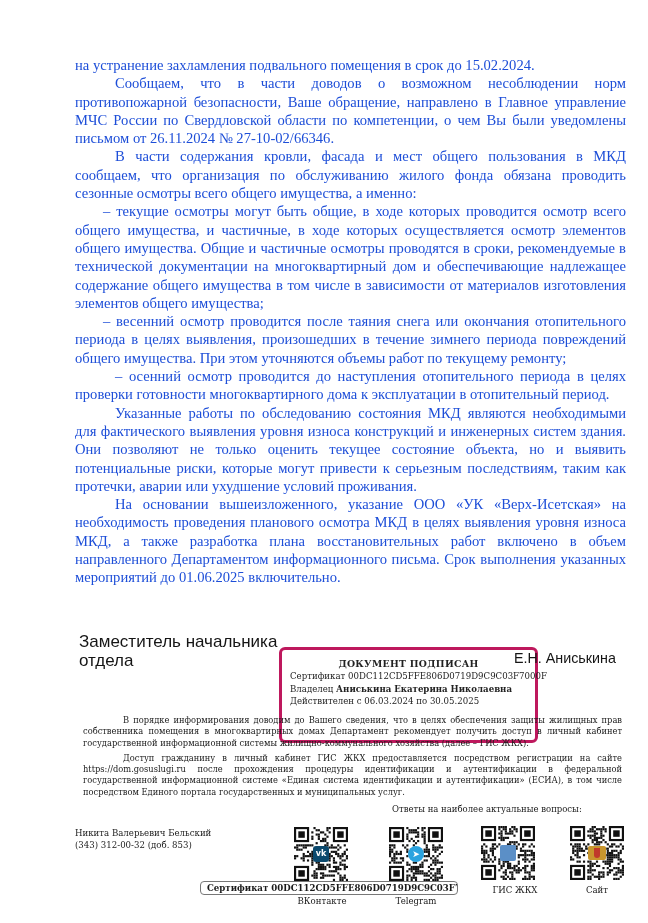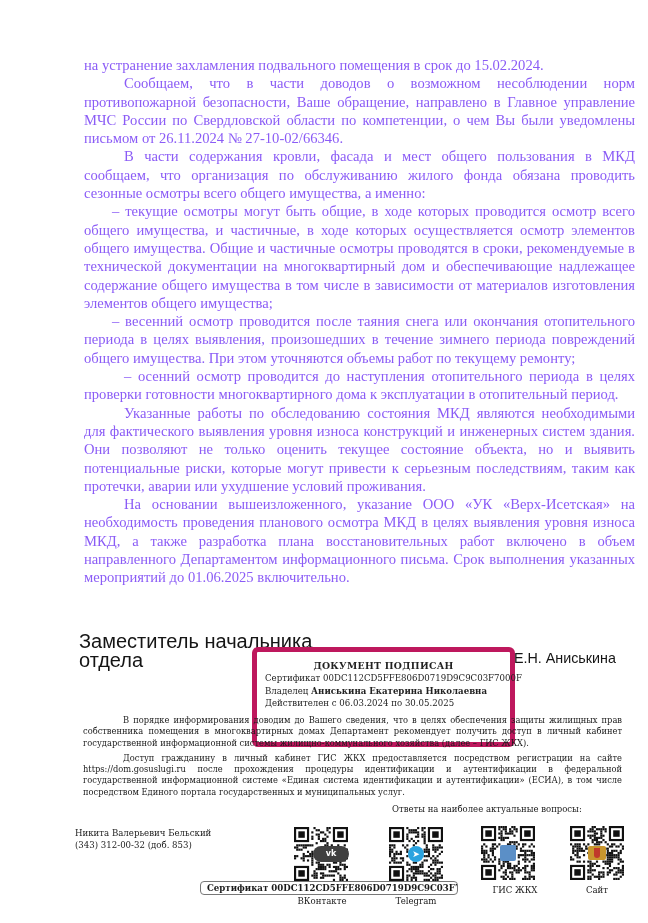--- a/index.html
+++ b/index.html
@@ -1,30 +1,30 @@
 <!DOCTYPE html>
 <html><head>
 <meta charset="utf-8">
 <style>
   html, body { margin: 0; padding: 0; background: #ffffff; }
   body { width: 648px; height: 923px; position: relative; overflow: hidden; color: #111; }
   .page { position: absolute; left: 0; top: 0; width: 648px; height: 923px; background: #fff; }
-  .main { position: absolute; left: 84px; top: 56px; width: 551px;
+  .main { position: absolute; left: 75px; top: 56px; width: 551px;
           font-family: "Liberation Serif", serif; font-size: 14.6px; line-height: 18.3px;
-          text-align: justify; color: #8b5cf6; }
+          text-align: justify; color: #1d4ed8; }
   .main p { margin: 0; }
   .main p.ind { text-indent: 40px; }
   .main p.ind-dash { text-indent: 28px; }
   .main p.ind-dash2 { text-indent: 40px; }
   .sig-left { position: absolute; left: 79px; top: 632px;
-              font-family: "Liberation Sans", sans-serif; font-size: 20px; line-height: 19px; color: #151515; }
+              font-family: "Liberation Sans", sans-serif; font-size: 17px; line-height: 19px; color: #151515; }
   .sig-name { position: absolute; left: 514px; top: 650px;
               font-family: "Liberation Sans", sans-serif; font-size: 14.3px; color: #151515; }
-  .stamp { position: absolute; left: 252px; top: 647px; width: 253px; height: 90px;
-           border: 5px solid #be185d; border-radius: 6px; background: transparent;
+  .stamp { position: absolute; left: 279px; top: 647px; width: 253px; height: 90px;
+           border: 3px solid #be185d; border-radius: 6px; background: transparent;
            font-family: "DejaVu Serif", serif; color: #222; }
   .stamp .t1, .stamp .t2 { text-align: center; font-size: 9.3px; font-weight: bold; letter-spacing: 0.3px; line-height: 12px; }
   .stamp .t1 { margin-top: 8px; }
   .stamp .row { font-size: 8.6px; line-height: 12.5px; padding-left: 8px; white-space: nowrap; }
   .stamp .row b { font-weight: bold; }
   .stamp .row:first-of-type { margin-top: 4px; }
   .note { position: absolute; left: 79px; top: 711px; width: 547px;
           font-family: "DejaVu Serif", serif; font-size: 8.3px; line-height: 11.3px;
           text-align: justify; color: #1a1a1a; }
   .note p { margin: 4px; text-indent: 40px; }
@@ -251,21 +251,21 @@
         <rect x="0" y="0" width="7" height="7" fill="#111"></rect>
         <rect x="1" y="1" width="5" height="5" fill="#fff"></rect>
         <rect x="2" y="2" width="3" height="3" fill="#111"></rect>
         <rect x="18" y="0" width="7" height="7" fill="#111"></rect>
         <rect x="19" y="1" width="5" height="5" fill="#fff"></rect>
         <rect x="20" y="2" width="3" height="3" fill="#111"></rect>
         <rect x="0" y="18" width="7" height="7" fill="#111"></rect>
         <rect x="1" y="19" width="5" height="5" fill="#fff"></rect>
         <rect x="2" y="20" width="3" height="3" fill="#111"></rect>
       </svg>
-    <div class="qr-logo" style="position:absolute;left:19px;top:19px;width:36px;height:16px;background:#404040;border-radius:8px;color:#fff;font:bold 8px 'DejaVu Sans',sans-serif;text-align:center;line-height:16px;">vk</div>
+    <div class="qr-logo" style="position:absolute;left:19px;top:19px;width:16px;height:16px;background:#0c4a6e;border-radius:3px;color:#fff;font:bold 8px 'DejaVu Sans',sans-serif;text-align:center;line-height:16px;">vk</div>
   </div>
   <div class="qr" style="left:389px; top:827px;">
     <svg viewBox="0 0 25 25" class="qr-svg">
         <rect x="8" y="0" width="1" height="1" fill="#111"></rect>
         <rect x="13" y="0" width="1" height="1" fill="#111"></rect>
         <rect x="15" y="0" width="1" height="1" fill="#111"></rect>
         <rect x="16" y="0" width="1" height="1" fill="#111"></rect>
         <rect x="9" y="1" width="1" height="1" fill="#111"></rect>
         <rect x="10" y="1" width="1" height="1" fill="#111"></rect>
         <rect x="11" y="1" width="1" height="1" fill="#111"></rect>

